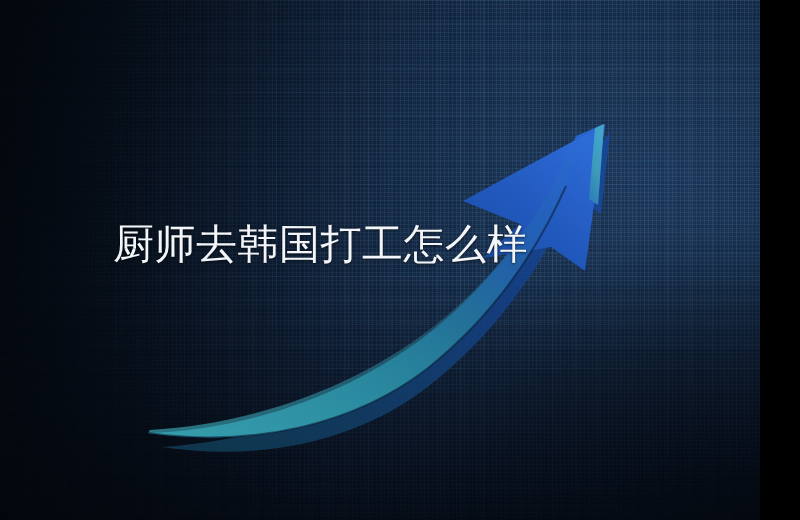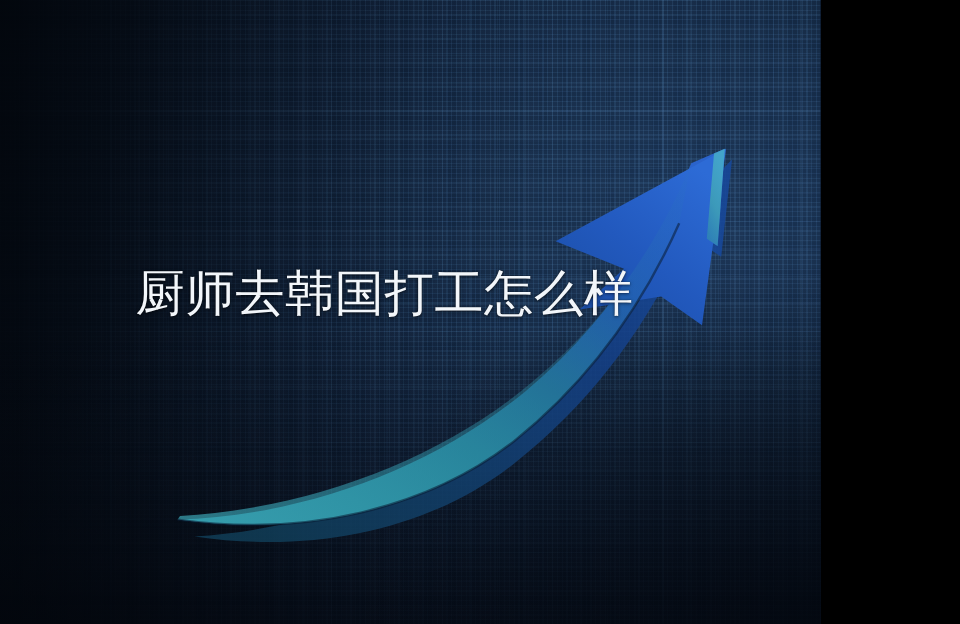--- a/index.html
+++ b/index.html
@@ -2,21 +2,21 @@
 <html><head>
 <meta charset="utf-8">
 <style>
   html, body {
     margin: 0;
     padding: 0;
     background: #000;
   }
   #banner {
     position: relative;
-    width: 684px;
+    width: 760px;
     height: 520px;
     overflow: hidden;
     font-family: "Liberation Sans", "DejaVu Sans", sans-serif;
     background: #050b14;
   }
 
   
   .bg-base {
     position: absolute;
     inset: 0;

